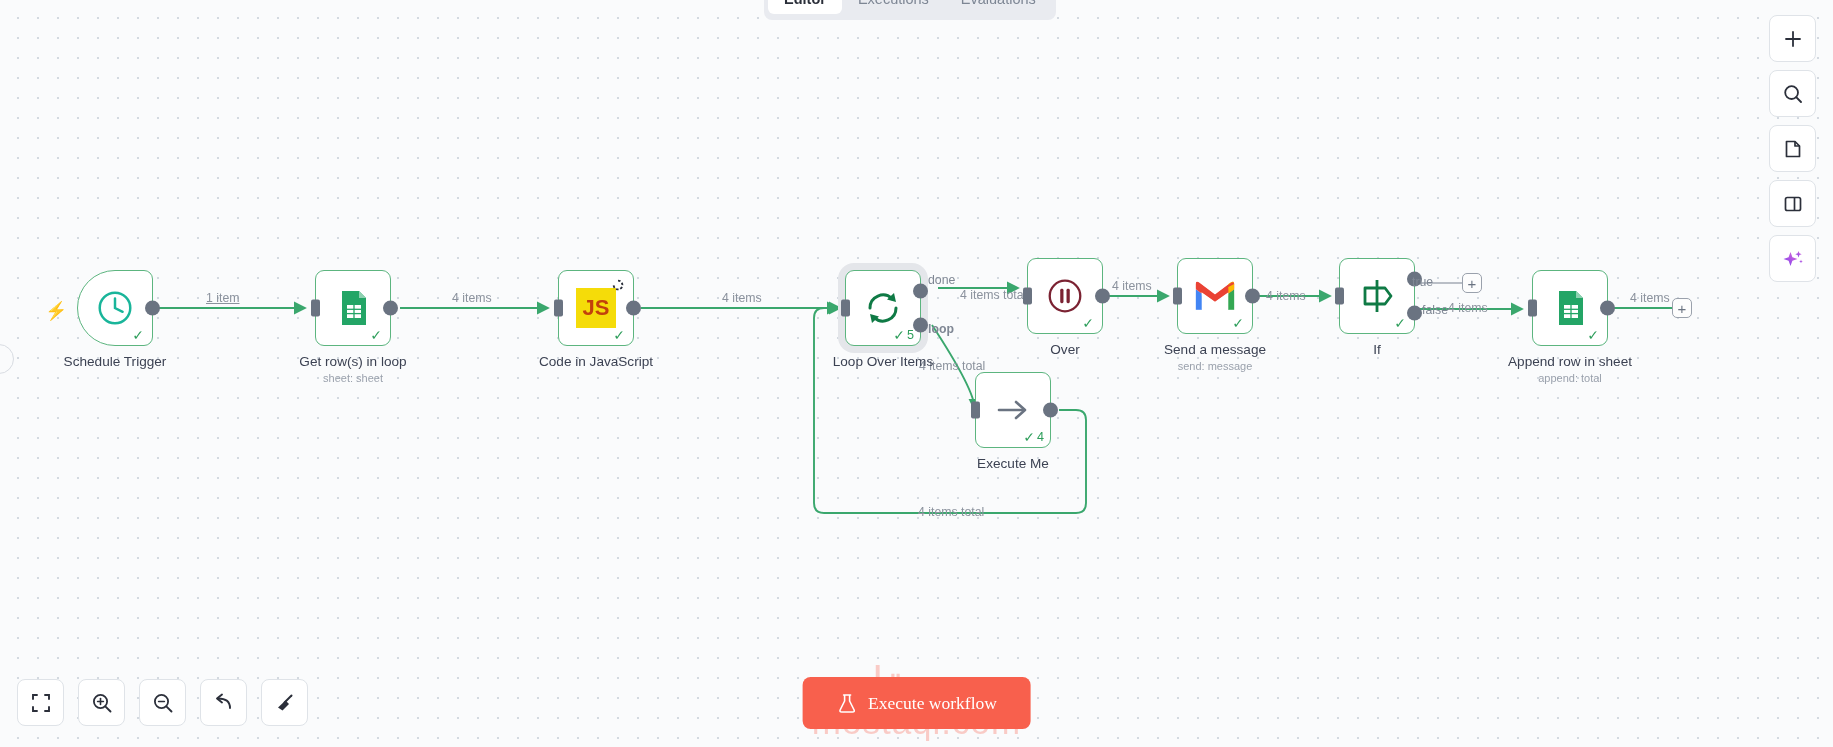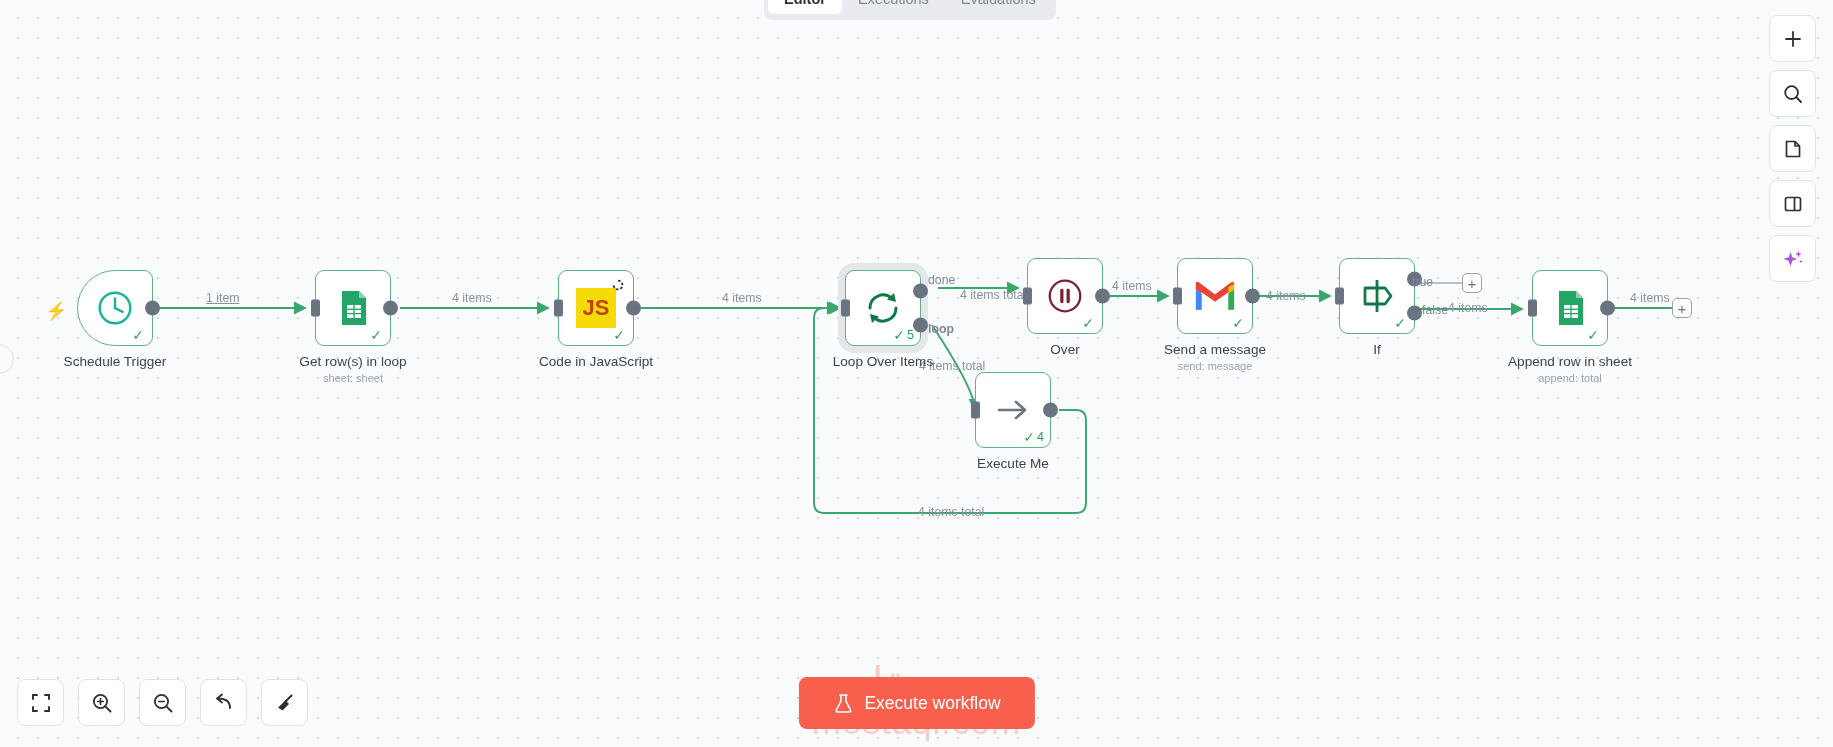--- a/index.html
+++ b/index.html
@@ -249,21 +249,21 @@
     background: #f8604d;
     color: #ffffff;
     border: none;
     border-radius: 8px;
     height: 52px;
     padding: 0 34px;
     display: flex;
     align-items: center;
     gap: 11px;
     font-size: 17.5px;
-    font-family: Liberation Sans, sans-serif;
+    font-family: Liberation Serif, serif;
     cursor: pointer;
   }
 
   
   #watermark {
     position: absolute;
     left: 50%;
     transform: translateX(-50%);
     bottom: 8px;
     text-align: center;

